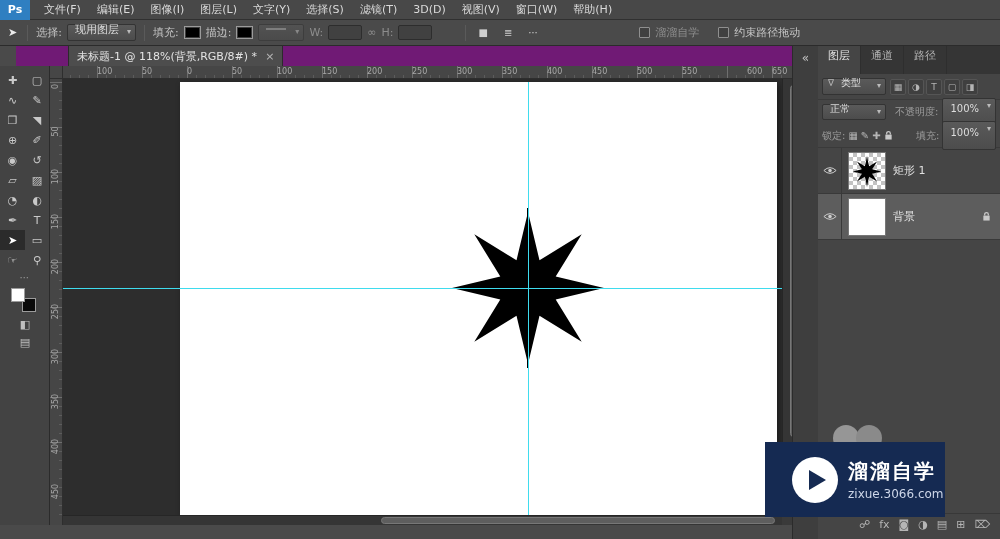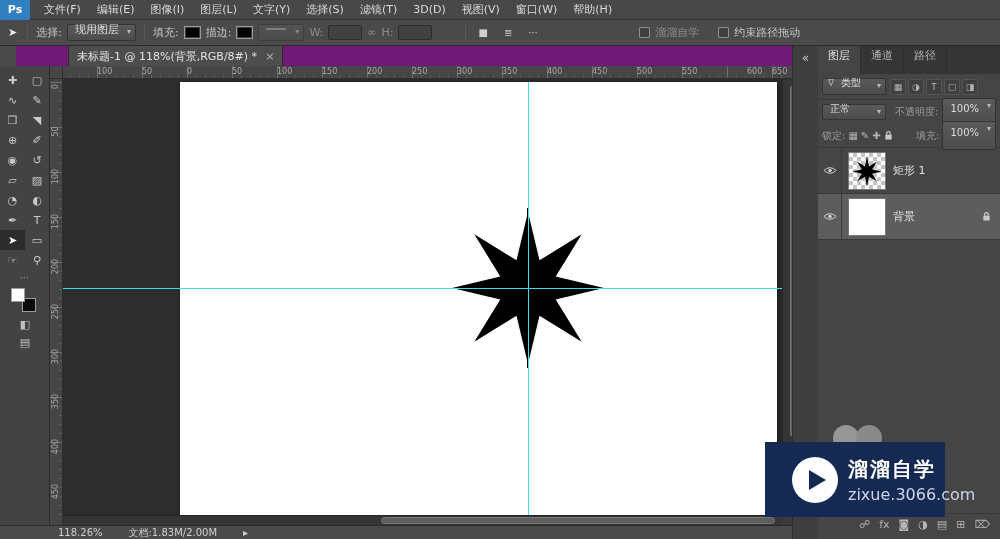--- a/index.html
+++ b/index.html
@@ -122,21 +122,21 @@
 
   
   #wm-c1,#wm-c2{position:absolute;top:425px;width:26px;height:26px;border-radius:50%;background:#969696;z-index:10;}
   #wm-c1{left:833px;} #wm-c2{left:856px;background:#8a8a8a;}
   #watermark{position:absolute;left:765px;top:442px;width:180px;height:75px;background:var(--watermark_bg);
              display:flex;align-items:center;gap:10px;padding-left:27px;z-index:20;}
   .wm-logo{width:46px;height:46px;border-radius:50%;background:#fff;display:flex;align-items:center;justify-content:center;flex:none;}
   .wm-play{width:0;height:0;border-left:17px solid var(--watermark_bg);border-top:10px solid transparent;
            border-bottom:10px solid transparent;margin-left:5px;}
   .wm-title{font-size:20px;font-weight:bold;color:#fff;letter-spacing:2px;white-space:nowrap;}
-  .wm-url{font-size:16px;color:#cdd6e8;margin-top:2px;white-space:nowrap;}
+  .wm-url{font-size:12px;color:#cdd6e8;margin-top:2px;white-space:nowrap;}
 
   .eye{display:block;}
 </style>
 </head>
 <body>
 
 <svg width="0" height="0" style="position:absolute" aria-hidden="true">
   <defs>
     <g id="star8">
       <line x1="0" y1="-80" x2="0" y2="80" stroke="#000" stroke-width="2"></line>
@@ -405,25 +405,20 @@
     <span class="pbicon">☍</span>
         <span class="pbicon">fx</span>
         <span class="pbicon">◙</span>
         <span class="pbicon">◑</span>
         <span class="pbicon">▤</span>
         <span class="pbicon">⊞</span>
         <span class="pbicon">⌦</span>
       </div>
   </div>
 
-  <div id="statusbar">
-    <span>118.26%</span>
-    <span>文档:1.83M/2.00M</span>
-    <span>▸</span>
-  </div>
 
   <div id="wm-c1"></div>
   <div id="wm-c2"></div>
   <div id="watermark">
     <div class="wm-logo">
         <span class="wm-play"></span>
       </div>
     <div class="wm-text">
       <div class="wm-title">溜溜自学</div>
       <div class="wm-url">zixue.3066.com</div>

